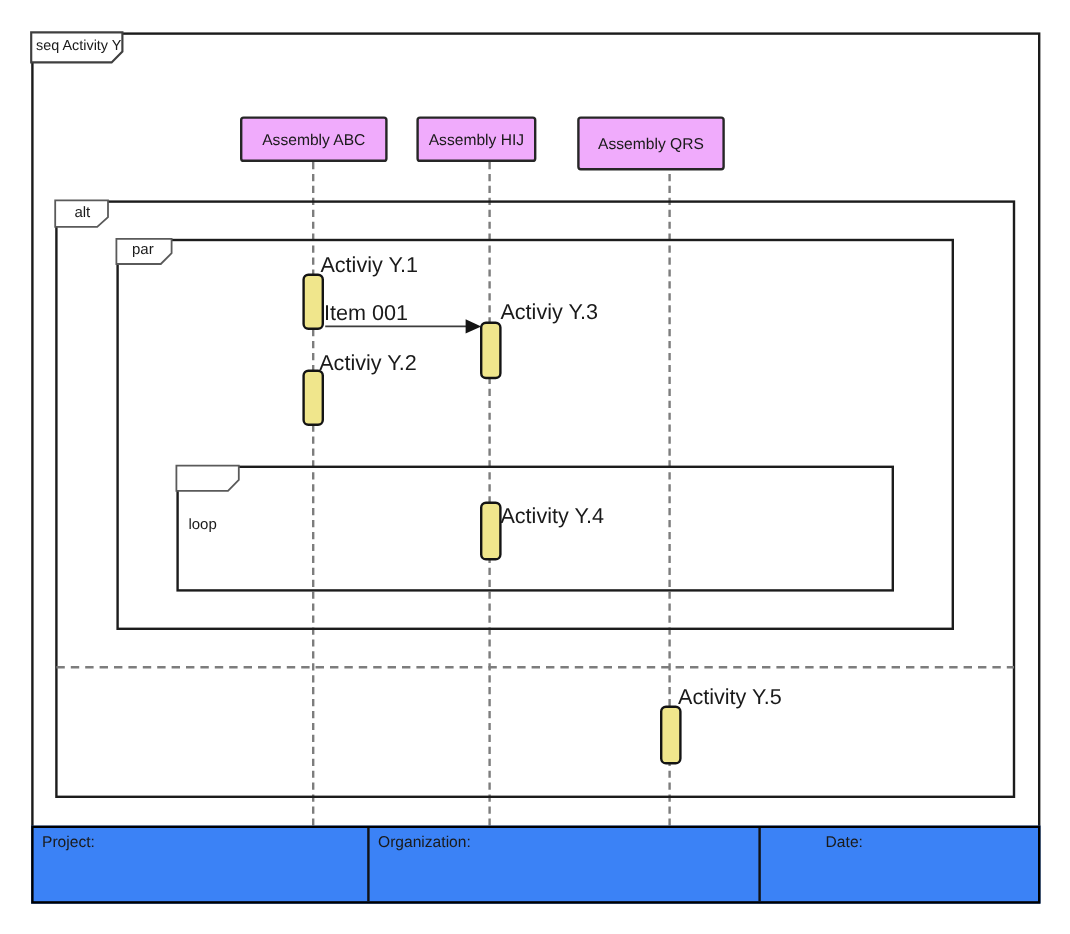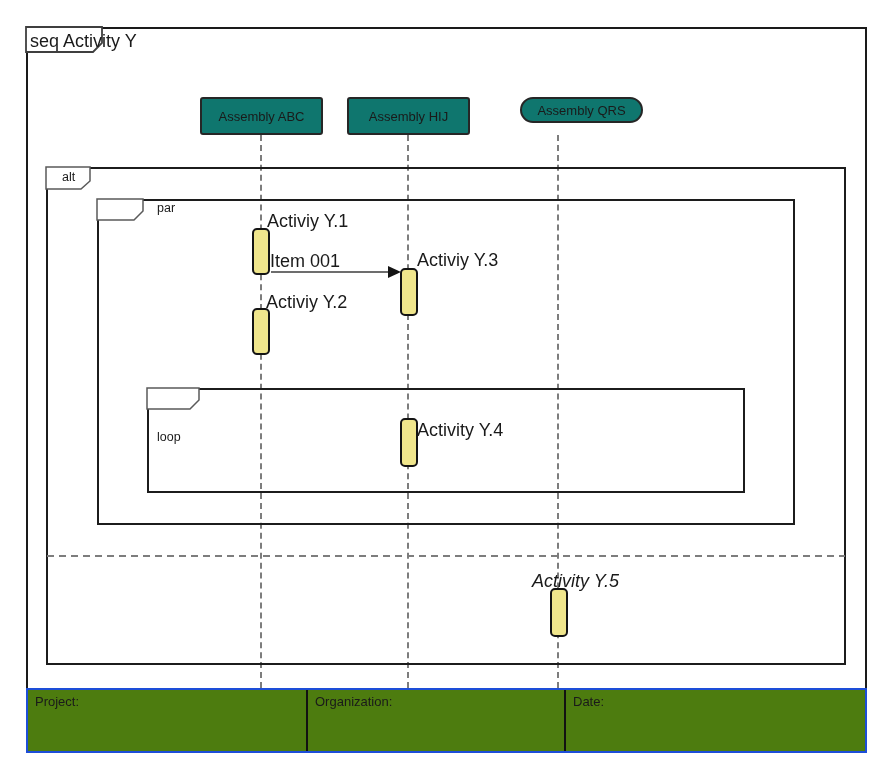--- a/index.html
+++ b/index.html
@@ -5,30 +5,30 @@
   html,body { margin:0; padding:0; background:#ffffff; }
   .canvas {
     position:relative; width:892px; height:778px; overflow:hidden;
     background:#ffffff; font-family:"Liberation Sans", sans-serif; color:#1a1a1a;
   }
   .abs { position:absolute; box-sizing:border-box; }
   .frame { border:2px solid #1a1a1a; background:transparent; z-index:0; }
   .fragment { border:2px solid #1c1c1c; background:transparent; z-index:2; }
   .lifeline { width:0; border-left:2px dashed #7d7d7d; z-index:1; }
   .lifeline-head {
-    background:#0f766e; border:2px solid #262626; border-radius:3px;
+    background:#f0abfc; border:2px solid #262626; border-radius:3px;
     display:flex; align-items:center; justify-content:center;
     font-size:13px; z-index:4;
   }
   .activation { background:#f0e68c; border:2px solid #141414; border-radius:5px; z-index:4; }
   .lbl { position:absolute; font-size:18px; white-space:nowrap; z-index:5; }
   .tab-lbl { position:absolute; font-size:12.5px; white-space:nowrap; z-index:5; }
   .overlay { position:absolute; left:0; top:0; z-index:3; pointer-events:none; }
   .titleblock {
-    background:#4d7c0f; border:2px solid #1d4ed8; display:flex; z-index:6;
+    background:#3b82f6; border:2px solid #000000; display:flex; z-index:6;
   }
   .tb-cell { display:flex; flex-direction:column; font-size:13px; box-sizing:border-box; }
   .tb-cell + .tb-cell { border-left:2px solid #121212; }
   .tb-label { padding:4px 7px 0 7px; }
   .tb-value { flex:1; display:flex; align-items:center; justify-content:center; padding-bottom:5px; }
 </style>
 </head>
 <body>
 
 <div class="canvas">
@@ -46,54 +46,54 @@
   <svg class="overlay" width="892" height="778" viewBox="0 0 892 778">
     <polygon points="26,27 102,27 102,43 93,52 26,52" fill="#ffffff" stroke="#3f3f3f" stroke-width="1.8"></polygon>
     <polygon points="46,167 90,167 90,181 81,189 46,189" fill="#ffffff" stroke="#5a5a5a" stroke-width="1.5"></polygon>
     <polygon points="97,199 143,199 143,211 134,220 97,220" fill="#ffffff" stroke="#5a5a5a" stroke-width="1.5"></polygon>
     <polygon points="147,388 199,388 199,400 190,409 147,409" fill="#ffffff" stroke="#5a5a5a" stroke-width="1.5"></polygon>
     <line x1="47" y1="556" x2="845" y2="556" stroke="#7d7d7d" stroke-width="2" stroke-dasharray="7 5"></line>
     <line x1="271" y1="272" x2="389" y2="272" stroke="#3d3d3d" stroke-width="1.6"></line>
     <polygon points="401,272 388,266 388,278" fill="#141414"></polygon>
   </svg>
 
-  <span class="tab-lbl" style="left:30px; top:31px; font-size:18px;">seq Activity Y</span>
+  <span class="tab-lbl" style="left:30px; top:31px; font-size:12px;">seq Activity Y</span>
   <span class="tab-lbl" style="left:62px; top:170px;">alt</span>
-  <span class="tab-lbl" style="left:110px; top:201px;margin-left:47px;">par</span>
+  <span class="tab-lbl" style="left:110px; top:201px;">par</span>
   <span class="tab-lbl" style="left:157px; top:390px;margin-top:40px;">loop</span>
 
   <div class="abs lifeline-head" style="left:200px; top:97px; width:123px; height:38px;">
     <span>Assembly ABC</span>
   </div>
-  <div class="abs lifeline-head" style="left:347px; top:97px; width:123px; height:38px;">
+  <div class="abs lifeline-head" style="left:347px; top:97px; width:100px; height:38px;">
     <span>Assembly HIJ</span>
   </div>
-  <div class="abs lifeline-head" style="left:520px; top:97px; width:123px; height:26px;border-radius:15px;">
+  <div class="abs lifeline-head" style="left:481px; top:97px; width:123px; height:45px;">
     <span>Assembly QRS</span>
   </div>
 
   <div class="abs activation" style="left:252px; top:228px; width:18px; height:47px;"></div>
   <div class="abs activation" style="left:252px; top:308px; width:18px; height:47px;"></div>
   <div class="abs activation" style="left:400px; top:268px; width:18px; height:48px;"></div>
   <div class="abs activation" style="left:400px; top:418px; width:18px; height:49px;"></div>
   <div class="abs activation" style="left:550px; top:588px; width:18px; height:49px;"></div>
 
   <span class="lbl" style="left:267px; top:211px;">Activiy Y.1</span>
   <span class="lbl" style="left:270px; top:251px;">Item 001</span>
   <span class="lbl" style="left:417px; top:250px;">Activiy Y.3</span>
   <span class="lbl" style="left:266px; top:292px;">Activiy Y.2</span>
   <span class="lbl" style="left:417px; top:420px;">Activity Y.4</span>
-  <span class="lbl" style="left:532px; top:571px;font-style:italic;">Activity Y.5</span>
+  <span class="lbl" style="left:565px; top:571px;">Activity Y.5</span>
 
   <div class="abs titleblock" style="left:26px; top:688px; width:841px; height:65px;">
     <div class="tb-cell" style="width:278px;">
       <span class="tb-label">Project:</span>
     </div>
-    <div class="tb-cell" style="width:258px;">
+    <div class="tb-cell" style="width:326px;">
       <span class="tb-label">Organization:</span>
       <span class="tb-value"></span>
     </div>
-    <div class="tb-cell" style="flex:1;">
+    <div class="tb-cell" style="flex:1;padding-left:47px;">
       <span class="tb-label">Date:</span>
     </div>
   </div>
 
 </div>
 
 </body></html>

